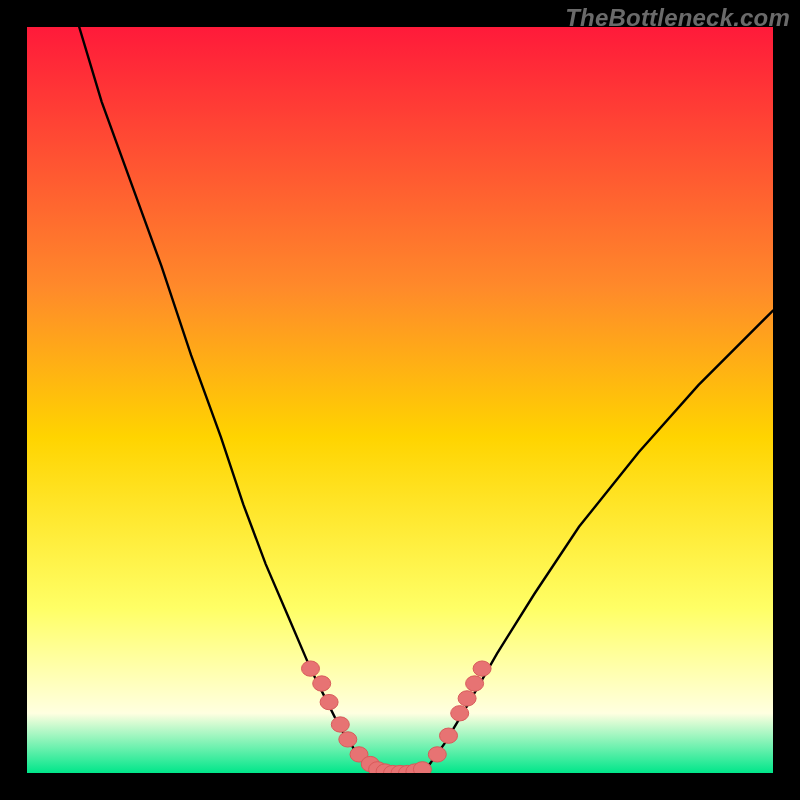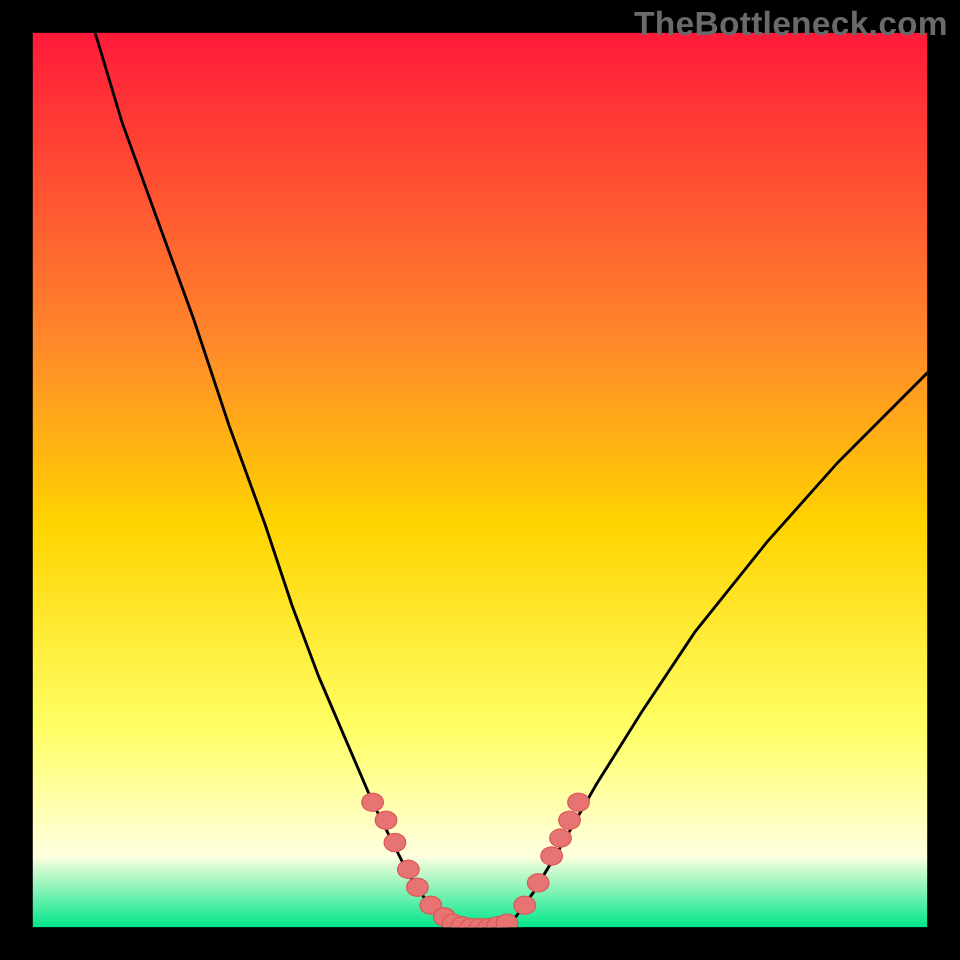--- a/index.html
+++ b/index.html
@@ -30,24 +30,25 @@
   }
   .curve-svg {
     position: absolute;
     inset: 0;
   }
   .watermark {
     position: absolute;
     top: 4px;
     right: 10px;
     font-family: Arial, Helvetica, sans-serif;
-    font-size: 28px;
+    font-size: 24px;
     font-weight: 600;
     color: #6a6a6a;
     letter-spacing: 0.2px;
+    font-style: italic;
   }
 </style>
 </head>
 <body>
 
 <div class="stage">
 
   <div class="plot-area">
 
     <svg class="gradient" viewBox="0 0 746 746" preserveAspectRatio="none">

